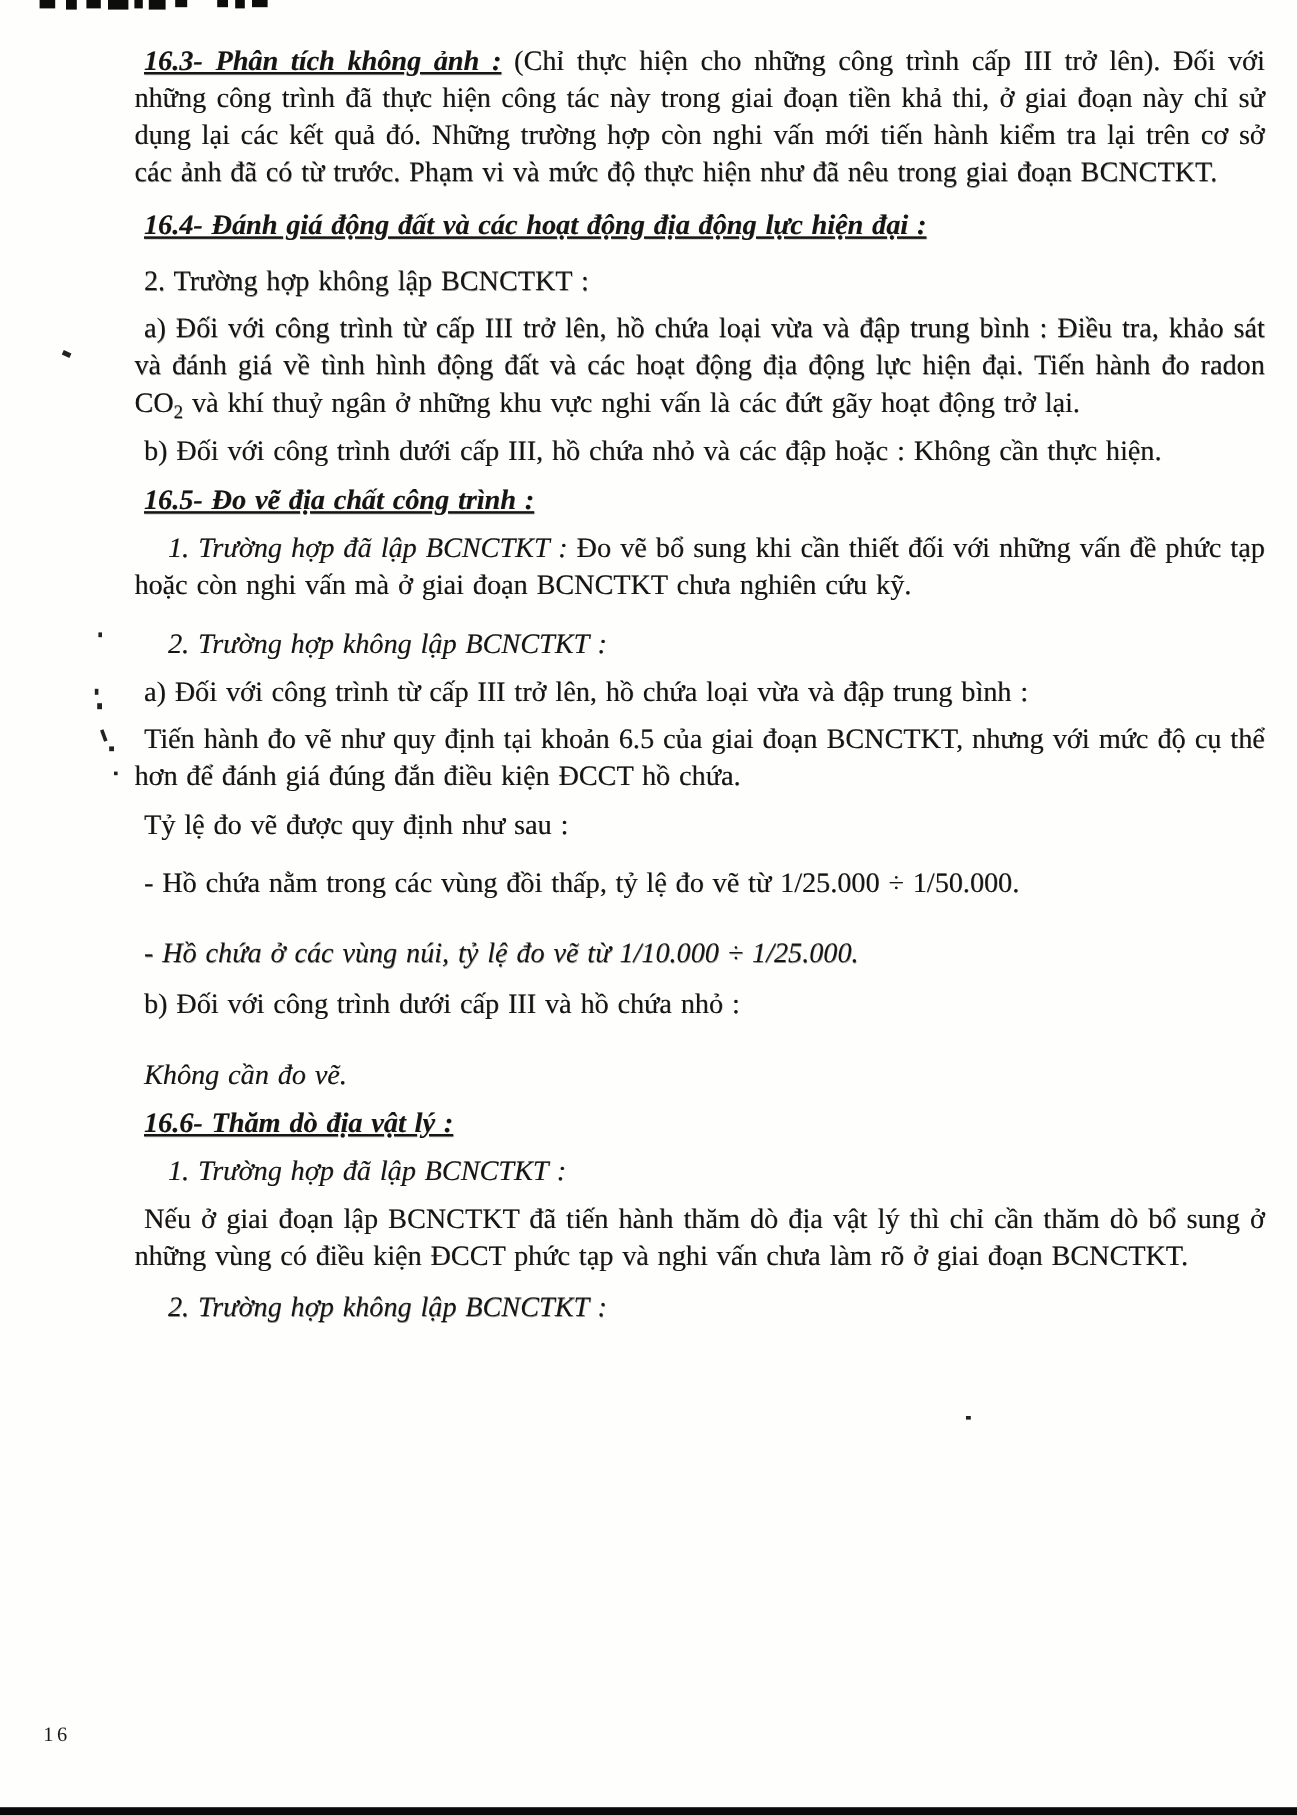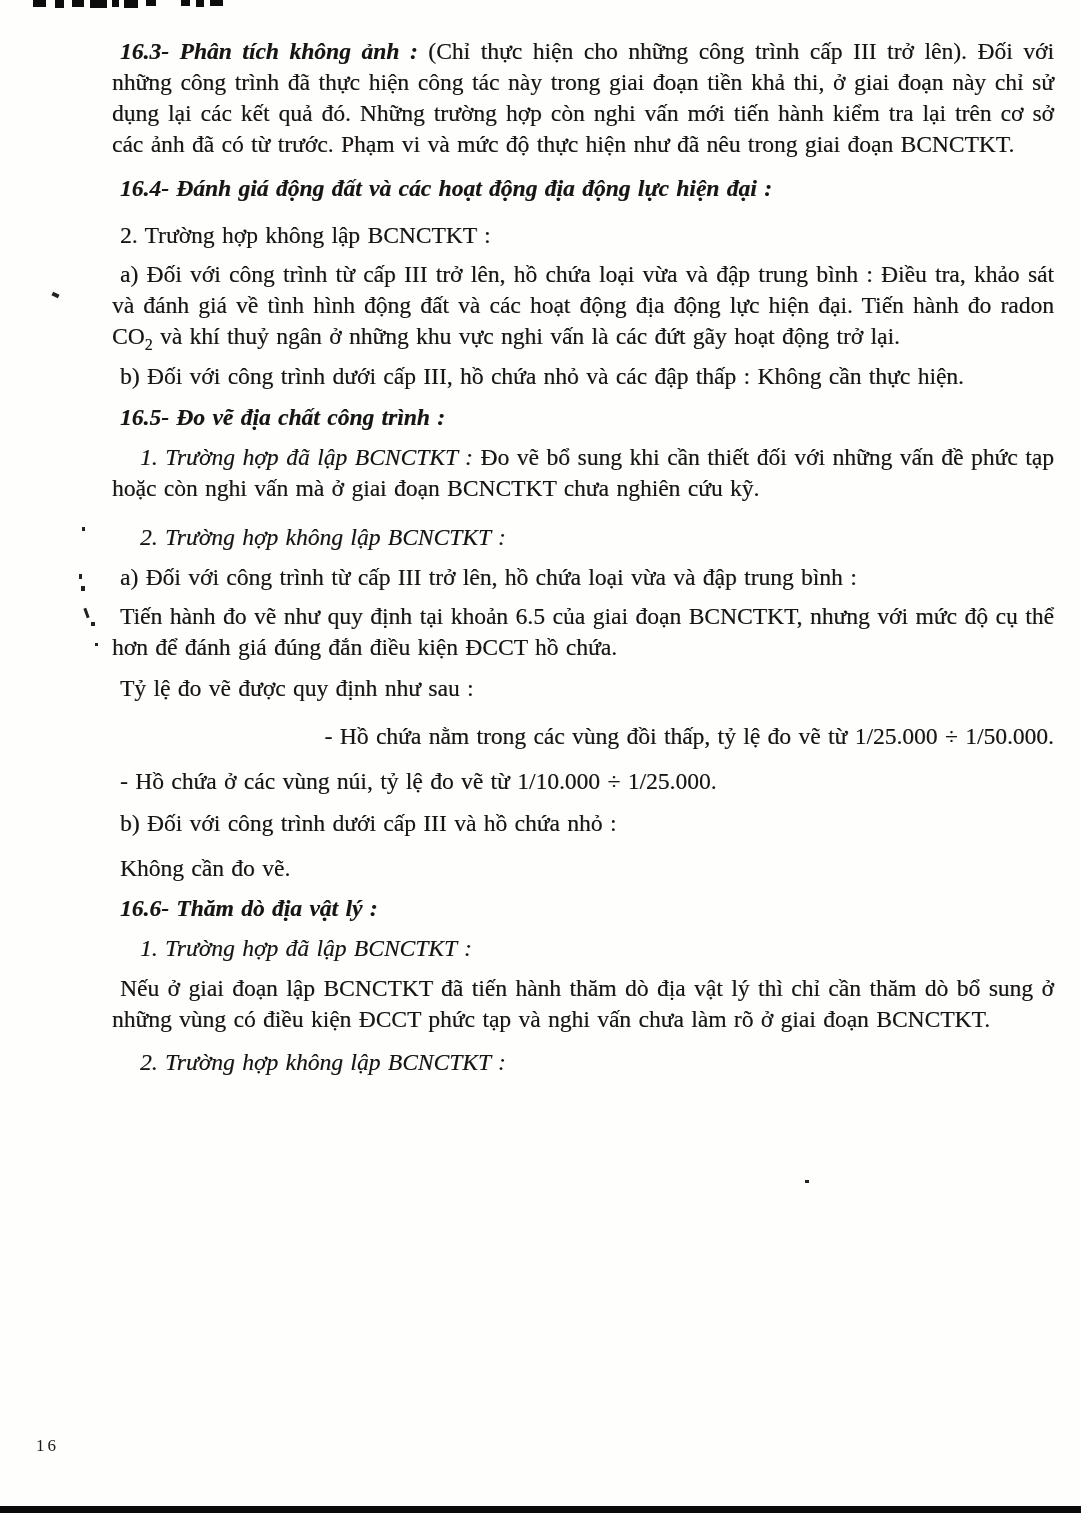--- a/index.html
+++ b/index.html
@@ -19,29 +19,29 @@
   .p {
     margin:0;
     font-size:23.5px;
     line-height:31px;
     text-align:justify;
     text-indent:8px;
     word-spacing:1.5px;
     text-shadow:0.4px 0.4px 0 rgba(20,18,16,0.45);
   }
   .single { text-align:left; }
-  .h { font-weight:bold; font-style:italic; }
+  .h { font-weight:bold; font-style:italic;text-decoration:underline; }
   .it { font-style:italic;margin-left:20px; }
   sub.chem { font-size:0.68em; line-height:0; }
 
   
   .mt13 { margin-top:13px; } .mt9 { margin-top:9px; }
   .mt16 { margin-top:16px; } .mt8 { margin-top:8px; }
   .mt10 { margin-top:10px; } .mt18 { margin-top:18px; }
-  .mt17 { margin-top:17px;text-align:right; } .mt14 { margin-top:14px; }
+  .mt17 { margin-top:17px; } .mt14 { margin-top:28px;font-style:italic; }
   .mt12 { margin-top:12px; } .mt11 { margin-top:11px; }
 
   .page-number {
     position:absolute; left:36px; top:1436px;
     font-size:17px; letter-spacing:3px; color:#1b1917;
   }
   .bottom-bar {
     position:absolute; left:0; bottom:0; width:1081px; height:7px;
     background:#0a0a0a;
   }
@@ -91,21 +91,21 @@
 
     <p class="p"><b class="h">16.3- Phân tích không ảnh :</b><span> (Chỉ thực hiện cho những công trình cấp III trở lên). Đối với những công trình đã thực hiện công tác này trong giai đoạn tiền khả thi,  ở giai đoạn này chỉ sử dụng lại các kết quả đó. Những trường hợp còn nghi vấn  mới tiến hành kiểm tra lại trên cơ sở các ảnh đã có từ trước. Phạm vi và mức độ thực hiện như đã nêu trong giai đoạn BCNCTKT.</span></p>
 
     <p class="p single mt13 h">16.4- Đánh giá động đất và các hoạt động địa động lực hiện đại :</p>
 
 
     <p class="p single mt16">2. Trường hợp không lập BCNCTKT :</p>
 
     <p class="p mt8"><span>a) Đối với công trình từ cấp III trở lên, hồ chứa loại vừa và đập trung bình :  Điều tra, khảo sát và đánh giá về tình hình động đất và các hoạt động địa động lực hiện đại. Tiến hành đo radon CO</span><sub class="chem">2</sub><span> và khí thuỷ ngân ở những khu vực nghi vấn là các đứt gãy hoạt động trở lại.</span></p>
 
-    <p class="p mt9">b) Đối với công trình dưới cấp III, hồ chứa nhỏ và các đập thấp :  Không cần thực hiện.</p>
+    <p class="p mt9">b) Đối với công trình dưới cấp III, hồ chứa nhỏ và các đập hoặc :  Không cần thực hiện.</p>
 
     <p class="p single mt10 h">16.5- Đo vẽ địa chất công trình :</p>
 
     <p class="p mt9"><span class="it">1. Trường hợp đã lập BCNCTKT :</span><span>  Đo vẽ bổ sung khi cần thiết đối với những vấn đề phức tạp hoặc còn nghi vấn mà ở giai đoạn BCNCTKT chưa nghiên cứu kỹ.</span></p>
 
     <p class="p single mt18 it">2. Trường hợp không lập BCNCTKT :</p>
 
     <p class="p single mt9">a) Đối với công trình từ cấp III trở lên, hồ chứa loại vừa và đập trung bình :</p>
 
     <p class="p mt8">Tiến hành đo vẽ như quy định tại khoản 6.5 của giai đoạn BCNCTKT, nhưng với mức độ cụ thể hơn để đánh giá đúng đắn điều kiện ĐCCT hồ chứa.</p>

